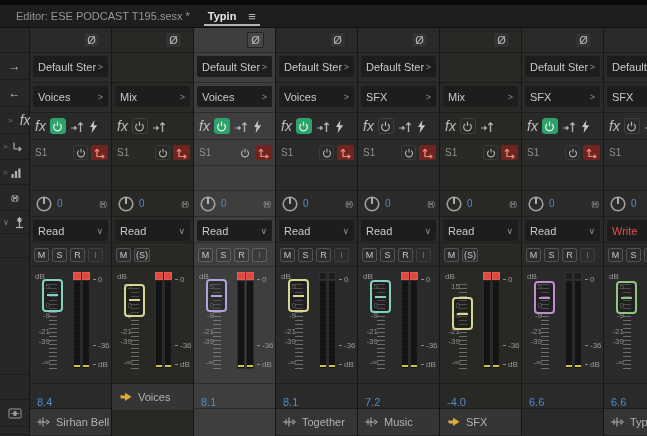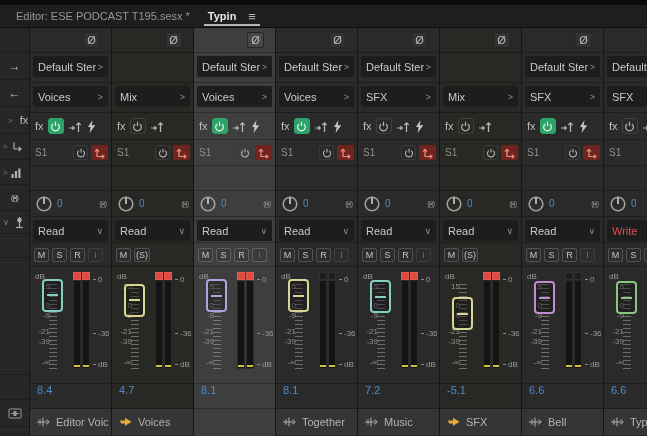--- a/index.html
+++ b/index.html
@@ -27,42 +27,42 @@
   .r-phase{height:25px;}
   .r-in{height:27px;}
   .r-out{height:27px;}
   .r-fx{height:27px;display:flex;align-items:center;padding-left:5px;gap:4px;}
   .r-send{height:26px;display:flex;align-items:center;}
   .r-bars{height:25px;}
   .r-pan{height:26px;display:flex;align-items:center;}
   .r-auto{height:23px;}
   .r-msri{height:24px;display:flex;align-items:center;padding-left:4px;}
   .r-fader{height:117px;}
-  .r-val{height:25px;display:flex;align-items:flex-start;}
+  .r-val{height:25px;display:flex;align-items:flex-end;}
   .r-name{height:27px;background:#353535;display:flex;align-items:center;gap:5px;padding-left:7px;}
   .channel.selected .r-name{background:#434343;}
   .r-color{height:8px;border-bottom:none;}
 
   
   .rail .row{display:flex;align-items:center;border-bottom:1px solid rgba(0,0,0,.28);}
   .ricon{margin:0 auto;color:#c2c2c2;font-size:12px;line-height:1;}
   .rchev{color:#7f7f7f;font-size:8px;margin-left:3px;margin-right:3px;}
   .rail .fxlabel{margin:0;}
 
   
   .phase{position:absolute;right:11px;top:4px;width:17px;height:16px;background:#323232;border:1px solid #262626;
          color:#bdbdbd;font-size:11px;line-height:14px;text-align:center;border-radius:2px;padding:0;}
   .channel.selected .phase{background:#474747;}
   .dd{margin:3px 3px 0 3px;height:21px;background:#1d1d1d;border-radius:2px;display:flex;align-items:center;
       justify-content:space-between;padding:0 5px;font-size:11px;color:#c9c9c9;overflow:hidden;}
   .ddt{white-space:nowrap;overflow:hidden;}
   .ddc{color:#8f8f8f;font-size:9px;margin-left:2px;flex:none;}
   .dd.hiddenin{visibility:hidden;}
   .dd.write .ddt{color:#e04f4f;}
-  .fxlabel{font-size:11px;color:#bdbdbd;}
+  .fxlabel{font-style:italic;font-size:14px;color:#bdbdbd;}
   .pbtn{width:16px;height:16px;display:flex;align-items:center;justify-content:center;border:1px solid #404040;
         border-radius:3px;background:transparent;flex:none;}
   .pbtn svg{display:block;}
   .pbtn .pg{stroke:#b5b5b5;}
   .pbtn.on{background:#2fa269;border-color:#2fa269;}
   .pbtn.on .pg{stroke:#eafaf0;}
   .prefader,.bolt{display:flex;align-items:center;flex:none;}
   .s1{font-size:10px;color:#8f8f8f;margin-left:5px;}
   .sp{flex:1;}
   .pbtn.small{width:15px;height:15px;border-color:#3a3a3a;}
@@ -88,21 +88,21 @@
   .meter{position:absolute;left:43px;top:5px;width:17px;height:97px;display:flex;flex-direction:column;}
   .clips{display:flex;gap:1px;height:8px;margin-bottom:1px;}
   .clip{flex:1;background:#1d1d1d;border:1px solid #303030;}
   .clip.lit{background:#de4940;border-color:#e25a50;}
   .mbody{flex:1;display:flex;gap:1px;}
   .mbar{flex:1;background:repeating-linear-gradient(to bottom,#151515 0 3px,#101010 3px 4px);
         border:1px solid #2b2b2b;border-top:none;position:relative;}
   .mbar::after{content:"";position:absolute;left:0;right:0;bottom:1px;height:2px;background:#cfc23a;}
   .mr{position:absolute;left:63px;font-size:8px;color:#9a9a9a;}
   .mr::before{content:"";display:inline-block;width:3px;height:1px;background:#8a8a8a;margin-right:2px;vertical-align:2px;}
-  .m0{top:8px;}.m1{top:62px;}.m2{top:93px;}
+  .m0{top:8px;}.m1{top:74px;}.m2{top:93px;}
   .val{margin-left:7px;color:#4f8cc9;font-size:11px;}
   .tname{font-size:11px;color:#b2b2b2;white-space:nowrap;overflow:hidden;}
   .ticon{display:flex;flex:none;}
 </style>
 </head>
 <body>
 
 <div class="screen">
   <div class="topstrip"></div>
   <div class="topbar">
@@ -283,21 +283,21 @@
     <div class="row r-name">
       <span class="ticon wave">
         <svg width="14" height="10" viewBox="0 0 14 10">
                 <line x1="0" y1="5" x2="10" y2="5" stroke="#a8a8a8" stroke-width="1.1"></line>
                 <line x1="3" y1="2.2" x2="3" y2="7.8" stroke="#a8a8a8" stroke-width="1.1"></line>
                 <line x1="6" y1="0.6" x2="6" y2="9.4" stroke="#a8a8a8" stroke-width="1.1"></line>
                 <path d="M9.4 2.6 L12 5 L9.4 7.4" fill="none" stroke="#a8a8a8" stroke-width="1.1"></path>
               </svg>
       </span>
 
-      <span class="tname">Editor Voic</span>
+      <span class="tname">Sirhan Bell</span>
     </div>
 
   </div>
 
   <div class="channel bus">
     <div class="row r-phase">
       <button class="phase">Ø</button>
     </div>
     <div class="row r-in">
       <div class="dd dd-input hiddenin">
@@ -384,23 +384,20 @@
           <div class="clip lit"></div>
         </div>
         <div class="mbody">
                 <div class="mbar"></div>
                 <div class="mbar"></div>
               </div>
       </div>
       <span class="mr m0">0</span>
       <span class="mr m1">-36</span>
       <span class="mr m2">dB</span>
-    </div>
-    <div class="row r-val">
-      <span class="val">4.7</span>
     </div>
     <div class="row r-name">
 
       <span class="ticon busic">
         <svg width="14" height="10" viewBox="0 0 14 10">
                 <polygon points="1,3.4 6,3.4 6,0.8 12.5,4.8 6,9 6,6.4 2,6.4" fill="#e2a93b"></polygon>
               </svg>
       </span>
       <span class="tname">Voices</span>
     </div>
@@ -849,21 +846,21 @@
         <div class="mbody">
                 <div class="mbar"></div>
                 <div class="mbar"></div>
               </div>
       </div>
       <span class="mr m0">0</span>
       <span class="mr m1">-36</span>
       <span class="mr m2">dB</span>
     </div>
     <div class="row r-val">
-      <span class="val">-5.1</span>
+      <span class="val">-4.0</span>
     </div>
     <div class="row r-name">
 
       <span class="ticon busic">
         <svg width="14" height="10" viewBox="0 0 14 10">
                 <polygon points="1,3.4 6,3.4 6,0.8 12.5,4.8 6,9 6,6.4 2,6.4" fill="#e2a93b"></polygon>
               </svg>
       </span>
       <span class="tname">SFX</span>
     </div>
@@ -969,32 +966,20 @@
                 <div class="mbar"></div>
               </div>
       </div>
       <span class="mr m0">0</span>
       <span class="mr m1">-36</span>
       <span class="mr m2">dB</span>
     </div>
     <div class="row r-val">
       <span class="val">6.6</span>
     </div>
-    <div class="row r-name">
-      <span class="ticon wave">
-        <svg width="14" height="10" viewBox="0 0 14 10">
-                <line x1="0" y1="5" x2="10" y2="5" stroke="#a8a8a8" stroke-width="1.1"></line>
-                <line x1="3" y1="2.2" x2="3" y2="7.8" stroke="#a8a8a8" stroke-width="1.1"></line>
-                <line x1="6" y1="0.6" x2="6" y2="9.4" stroke="#a8a8a8" stroke-width="1.1"></line>
-                <path d="M9.4 2.6 L12 5 L9.4 7.4" fill="none" stroke="#a8a8a8" stroke-width="1.1"></path>
-              </svg>
-      </span>
-
-      <span class="tname">Bell</span>
-    </div>
 
   </div>
 
   <div class="channel">
     <div class="row r-phase">
       
     </div>
     <div class="row r-in">
       <div class="dd dd-input">
         <span class="ddt">Default Stere</span>

